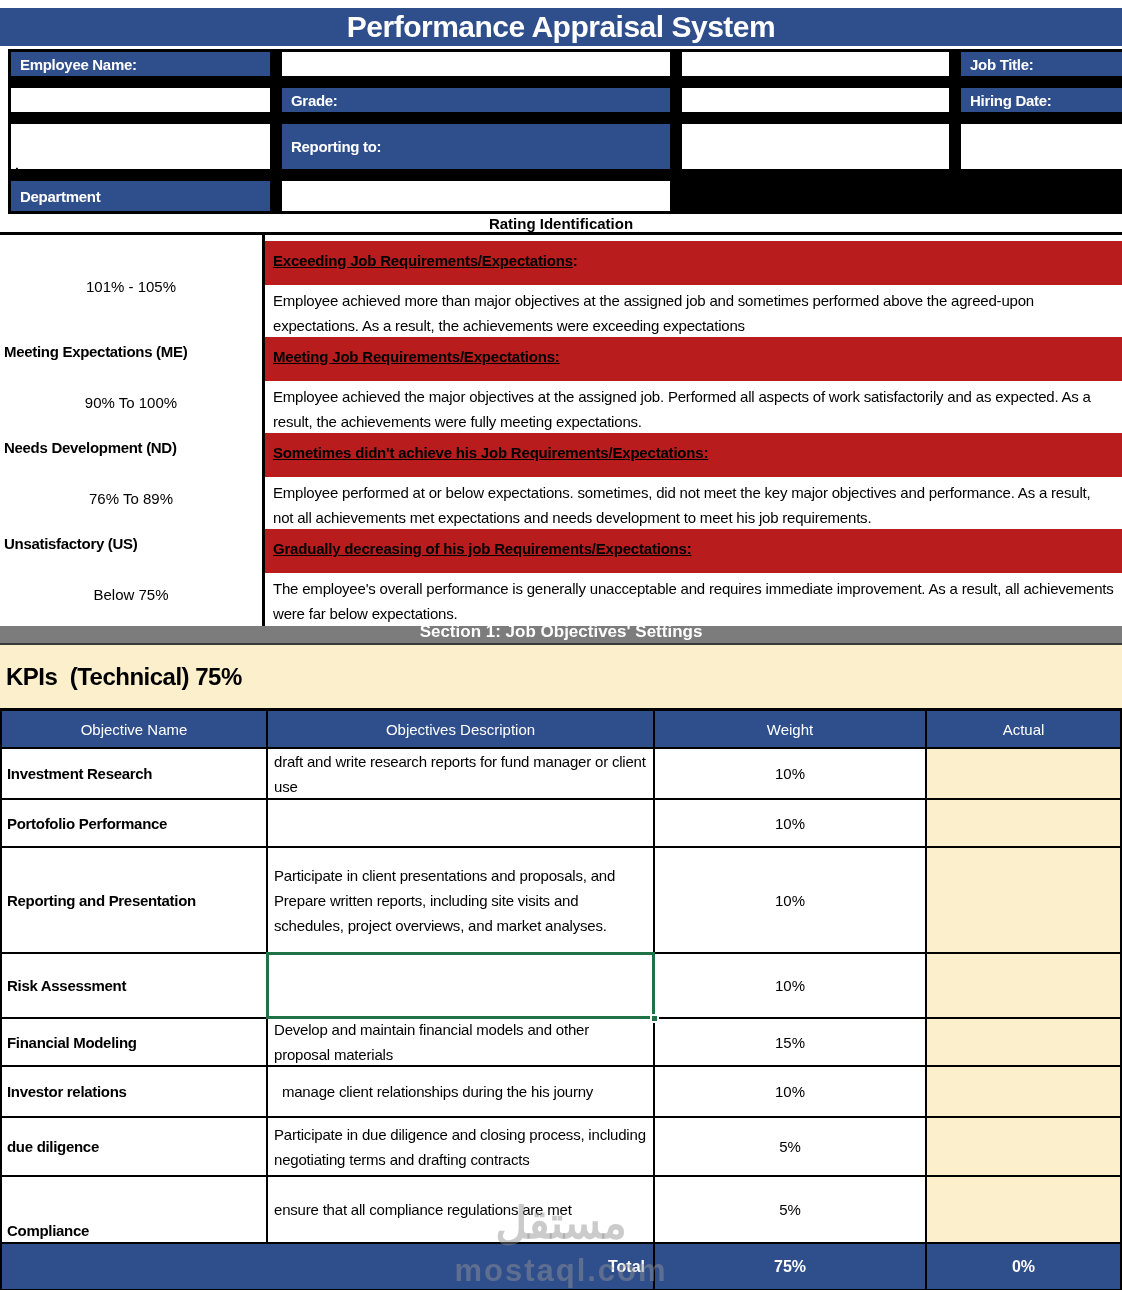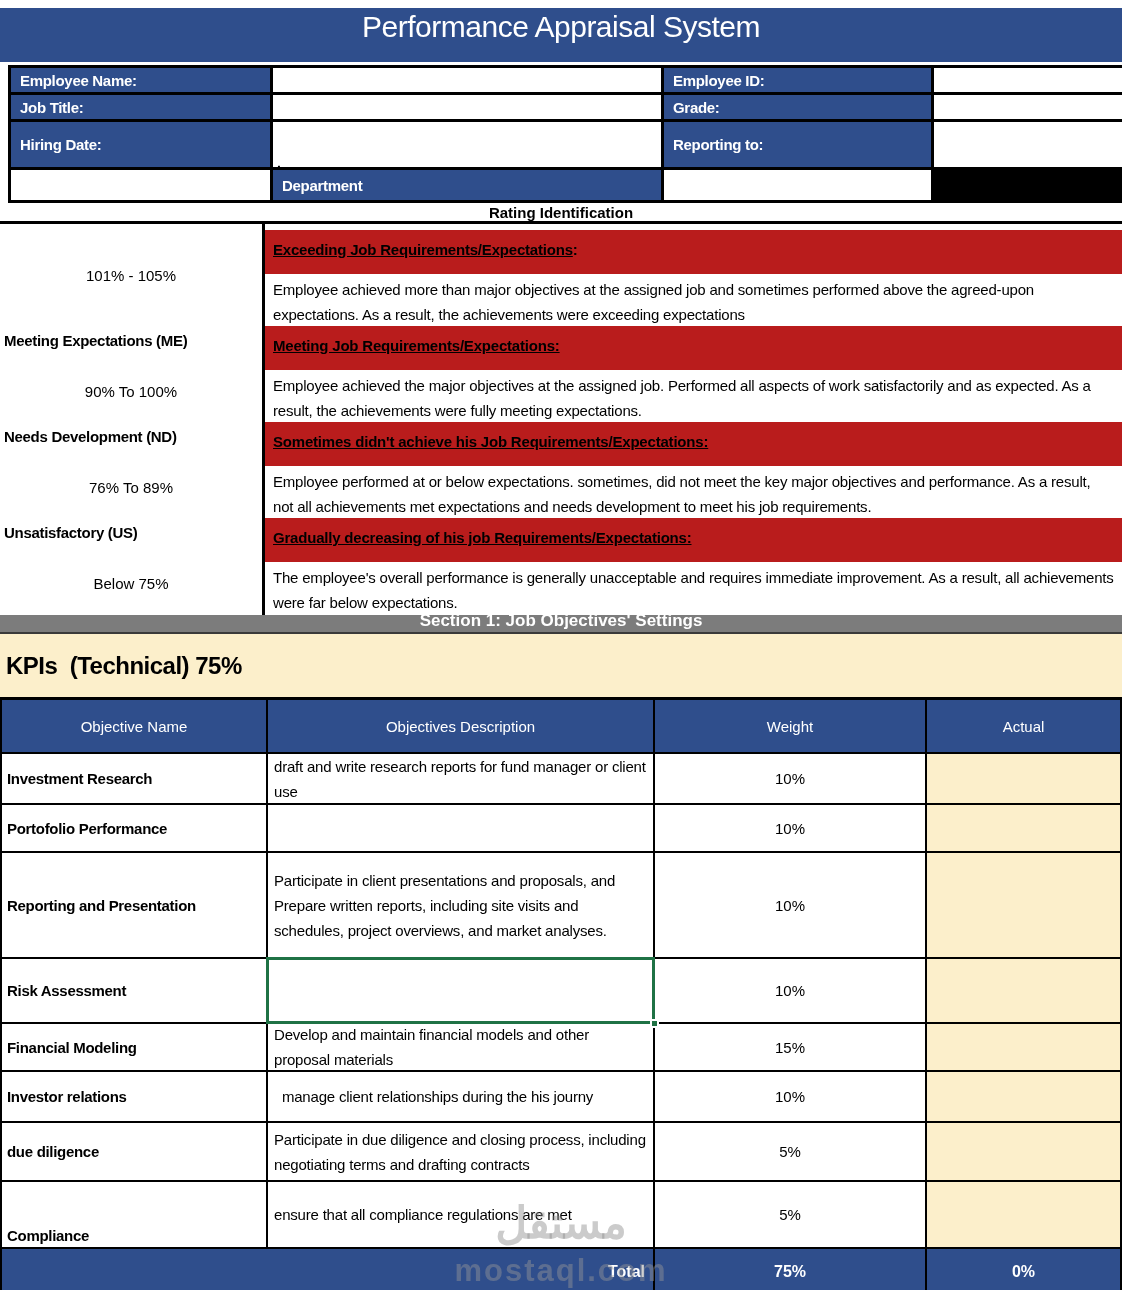--- a/index.html
+++ b/index.html
@@ -1,28 +1,28 @@
 <!DOCTYPE html>
 <html><head>
 <meta charset="utf-8">
 <style>
   * { margin:0; padding:0; box-sizing:border-box; }
   body { width:1122px; height:1290px; background:#fff; overflow:hidden;
          font-family:"Liberation Sans", sans-serif; color:#000; }
   .page { position:relative; width:1122px; height:1290px; background:#fff; }
 
   
-  .title-bar { margin-top:8px; height:54px; background:#2F4E8C; color:#fff;
-    font-size:30px; font-weight:normal; text-align:center; line-height:37px; letter-spacing:-0.5px; }
+  .title-bar { margin-top:8px; height:38px; background:#2F4E8C; color:#fff;
+    font-size:30px; font-weight:bold; text-align:center; line-height:37px; letter-spacing:-0.5px; }
 
   
   .hdr-table { margin:3px 0 0 8px; width:1114px; display:grid;
     grid-template-columns:259px 388px 267px 191px;
     grid-template-rows:24px 24px 45px 30px;
-    gap:3px; padding:3px; background:#000; }
+    gap:12px; padding:3px; background:#000; }
   .hdr-label { background:#2F4E8C; color:#fff; font-weight:bold; font-size:15px;
     display:flex; align-items:center; padding-left:9px; letter-spacing:-0.3px; }
   .hdr-value { background:#fff; position:relative; }
   .hdr-value .dot { position:absolute; left:4px; bottom:-4px; font-size:14px; font-weight:bold; }
 
   
   .rating-section { width:1122px; }
   .rating-title { height:21px; border-bottom:3px solid #000; text-align:center;
     font-weight:bold; font-size:15px; line-height:20px; background:#fff; }
   .rating-row { display:grid; grid-template-columns:265px 1fr; border-bottom:3px solid #000; height:96px; }
@@ -42,21 +42,21 @@
 
   
   .kpis-band { height:63px; background:#FCEFCB; display:flex; align-items:center;
     padding-left:6px; font-size:24px; font-weight:bold; white-space:pre; letter-spacing:-0.5px; }
 
   
   .kpi-table { display:grid; width:1122px;
     grid-template-columns:264px 385px 270px 193px;
     gap:2px; padding:3px 2px; background:#000; }
   .kpi-th { background:#2F4E8C; color:#fff; font-size:15px; display:flex;
-    align-items:center; justify-content:center; height:52px; }
+    align-items:center; justify-content:center; height:36px; }
   .cell { background:#fff; font-size:15px; }
   .obj-name { display:flex; align-items:center; font-weight:bold; padding:2px 4px 2px 5px; letter-spacing:-0.3px; }
   .obj-name.bottom { align-items:flex-end; padding-bottom:3px; }
   .obj-desc { display:flex; align-items:center; padding:2px 6px; line-height:25px;
     white-space:pre-wrap; letter-spacing:-0.2px; position:relative; }
   .weight { display:flex; align-items:center; justify-content:center; }
   .actual { background:#FCEFCB; }
   .r1{height:49px;} .r2{height:46px;} .r3{height:104px;} .r4{height:63px;}
   .r5{height:46px;} .r6{height:49px;} .r7{height:57px;} .r8{height:65px;}
   .sel::after { content:""; position:absolute; inset:-2px; border:3px solid #1F7245; pointer-events:none; }
@@ -77,21 +77,20 @@
 </head>
 <body>
 
 <div class="page">
 
   <div class="title-bar">Performance Appraisal System</div>
 
   <div class="hdr-table">
     <div class="hdr-label">Employee Name:</div>
     <div class="hdr-value"></div>
-    <div class="hdr-label">Employee ID:</div>
     <div class="hdr-value"></div>
 
     <div class="hdr-label">Job Title:</div>
     <div class="hdr-value"></div>
     <div class="hdr-label">Grade:</div>
     <div class="hdr-value"></div>
 
     <div class="hdr-label">Hiring Date:</div>
     <div class="hdr-value">
         <span class="dot">.</span>

